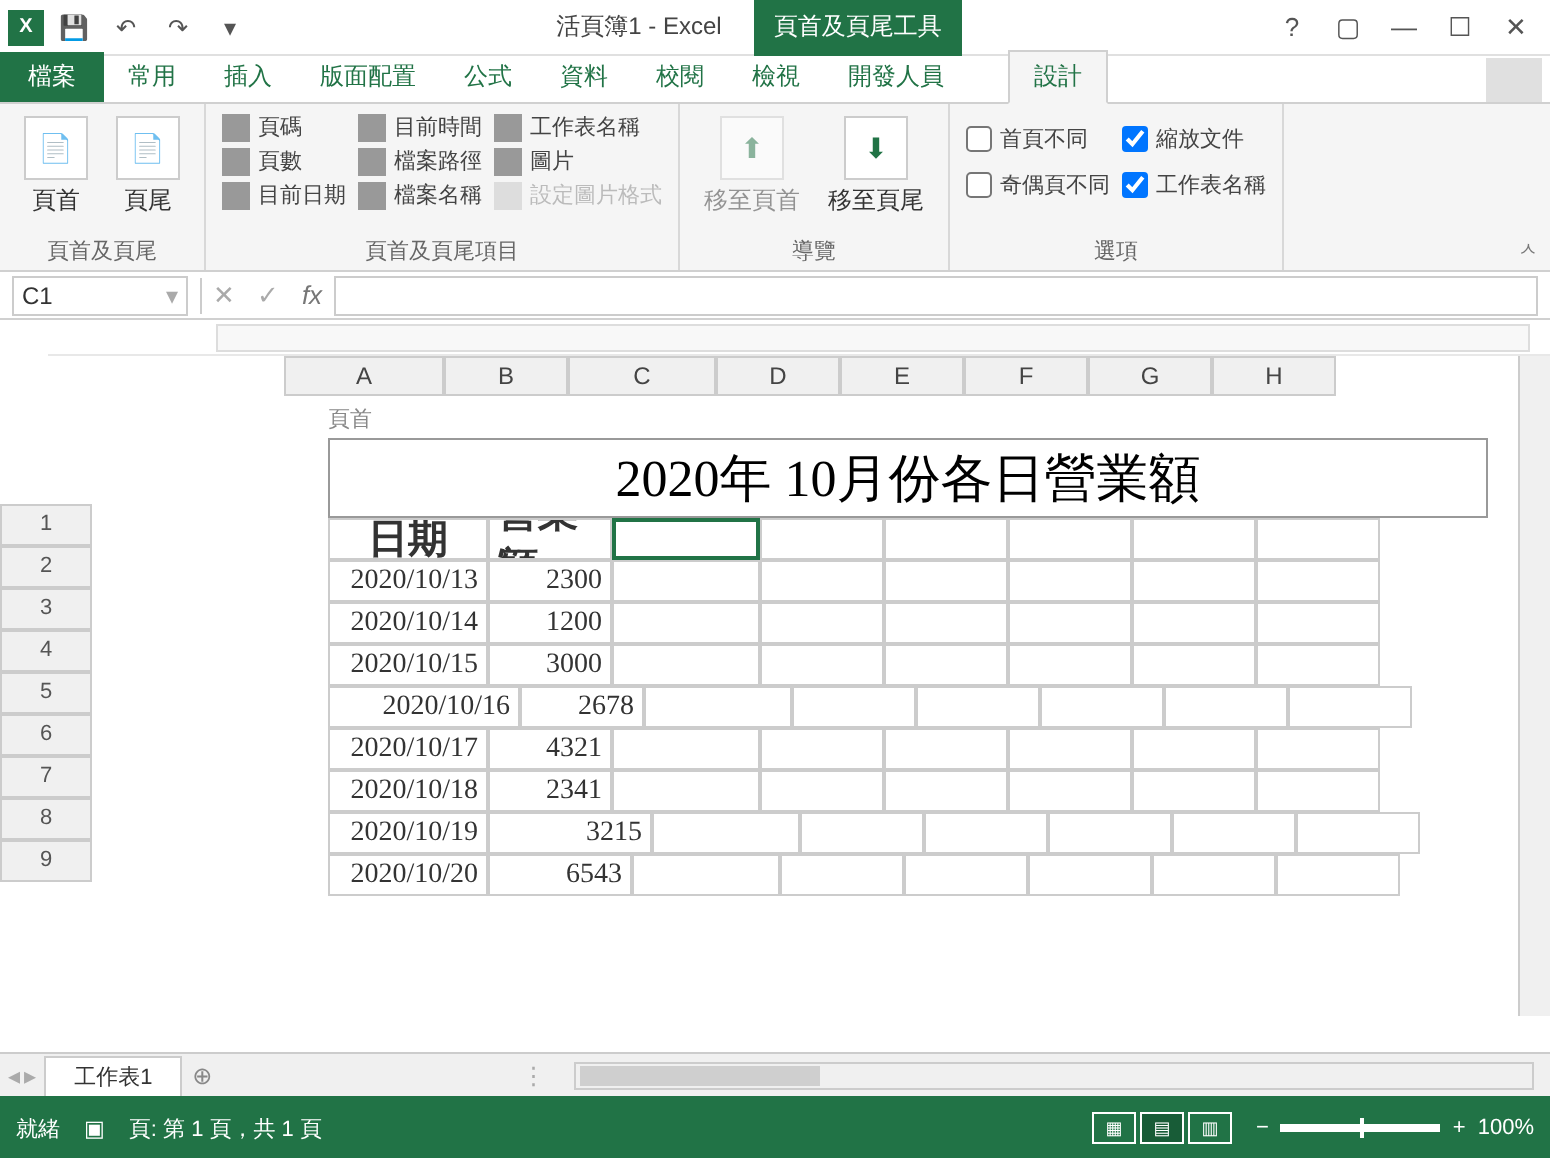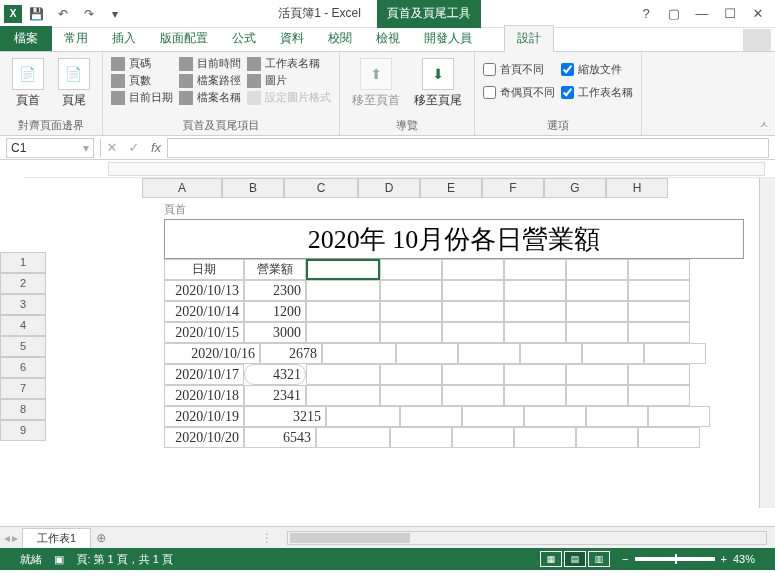--- a/index.html
+++ b/index.html
@@ -61,35 +61,35 @@
 .rowspace { height: 54px; }
 
 .page-area { margin-left: 0; padding-top: 4px; }
 .header-zone { margin-left: 118px; width: 580px; }
 .header-label { font-size: 11px; color: #888; margin-bottom: 2px; }
 .header-box { border: 1px solid #999; height: 40px; display: flex; align-items: center; justify-content: center; font-size: 26px; font-family: serif; color: #000; }
 
 .data-rows { margin-left: 118px; }
 .data-row { display: flex; height: 21px; }
 .cell { border: 1px solid #ccc; font-size: 14px; font-family: serif; display: flex; align-items: center; padding: 0 4px; overflow: hidden; }
-.cell.hdr { font-size: 12px; font-weight: normal; justify-content: center; }
+.cell.hdr { font-size: 20px; font-weight: bold; justify-content: center; }
 .cell.date { justify-content: flex-end; }
 .cell.num { justify-content: flex-end; }
 .cell.sel { border: 2px solid #217346; }
 
 
 .sheettabs { height: 22px; border-top: 1px solid #ccc; display: flex; align-items: center; background: #f0f0f0; }
 .st-nav { display: flex; gap: 2px; padding: 0 4px; color: #aaa; }
 .st-tab { background: #fff; border: 1px solid #ccc; border-bottom: none; padding: 2px 14px; font-size: 11px; }
 .st-add { width: 20px; text-align: center; color: #888; }
 .hscroll { flex: 1; margin: 0 8px; height: 14px; background: #f0f0f0; border: 1px solid #ccc; position: relative; }
 .hscroll-thumb { position: absolute; left: 2px; width: 120px; height: 10px; top: 1px; background: #cfcfcf; }
 
 
-.statusbar { height: 22px; background: #217346; color: #fff; display: flex; align-items: center; font-size: 11px; padding: 0 20px; gap: 12px; }
+.statusbar { height: 32px; background: #217346; color: #fff; display: flex; align-items: center; font-size: 11px; padding: 0 8px; gap: 12px; }
 .statusbar .spacer { flex: 1; }
 .view-btns { display: flex; gap: 2px; }
 .vbtn { width: 22px; height: 16px; border: 1px solid #fff; display: flex; align-items: center; justify-content: center; font-size: 9px; }
 .zoom { display: flex; align-items: center; gap: 6px; }
 .zslider { width: 80px; height: 4px; background: #fff; position: relative; }
 .zslider::after { content: ""; position: absolute; left: 50%; top: -3px; width: 2px; height: 10px; background: #fff; }
 
 .vscroll { position: absolute; right: 0; top: 178px; width: 16px; height: 330px; background: #f0f0f0; border-left: 1px solid #ccc; }
 </style>
 </head>
@@ -135,21 +135,21 @@
     <div class="rgroup-body">
       <div class="big-btn">
           <div class="bicon">📄</div>
           <span>頁首</span>
         </div>
       <div class="big-btn">
           <div class="bicon">📄</div>
           <span>頁尾</span>
         </div>
     </div>
-    <div class="rgroup-label">對齊頁面邊界</div>
+    <div class="rgroup-label">頁首及頁尾</div>
   </div>
 
   <div class="rgroup">
     <div class="rgroup-body">
       <div class="small-col">
         <div class="small-item">
             <span class="sicon"></span>
             <span>頁碼</span>
           </div>
         <div class="small-item">
@@ -329,21 +329,21 @@
             <div class="cell num" style="width: 62px;">2678</div>
             <div class="cell" style="width: 74px;"></div>
             <div class="cell" style="width: 62px;"></div>
             <div class="cell" style="width: 62px;"></div>
             <div class="cell" style="width: 62px;"></div>
             <div class="cell" style="width: 62px;"></div>
             <div class="cell" style="width: 62px;"></div>
           </div>
           <div class="data-row">
             <div class="cell date" style="width: 80px;">2020/10/17</div>
-            <div class="cell num" style="width: 62px; border-radius: 10px;">4321</div>
+            <div class="cell num" style="width: 62px;">4321</div>
             <div class="cell" style="width: 74px;"></div>
             <div class="cell" style="width: 62px;"></div>
             <div class="cell" style="width: 62px;"></div>
             <div class="cell" style="width: 62px;"></div>
             <div class="cell" style="width: 62px;"></div>
             <div class="cell" style="width: 62px;"></div>
           </div>
           <div class="data-row">
             <div class="cell date" style="width: 80px;">2020/10/18</div>
             <div class="cell num" style="width: 62px;">2341</div>
@@ -402,15 +402,15 @@
   <div class="spacer"></div>
   <div class="view-btns">
     <div class="vbtn">▦</div>
     <div class="vbtn" style="background:#185c37">▤</div>
     <div class="vbtn">▥</div>
   </div>
   <div class="zoom">
     <span>−</span>
     <div class="zslider"></div>
     <span>+</span>
-    <span>43%</span>
+    <span>100%</span>
   </div>
 </div>
 
 </body></html>

